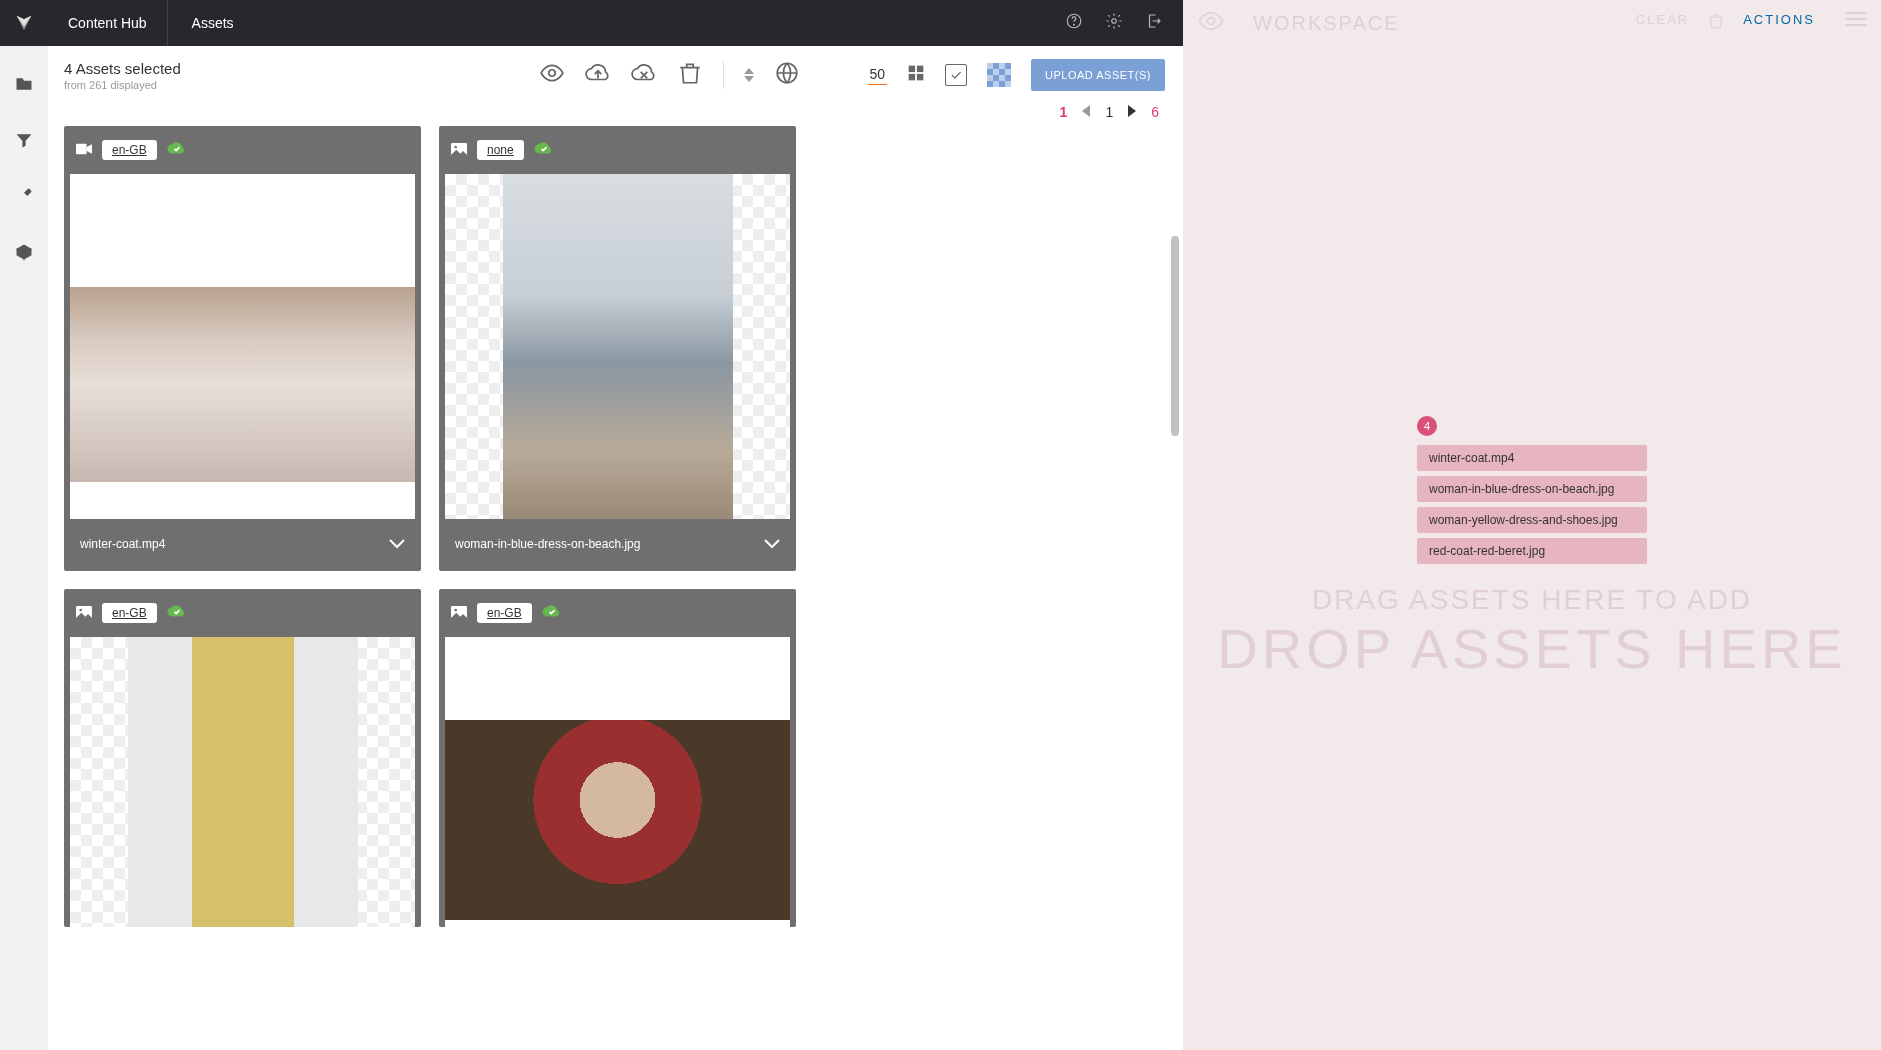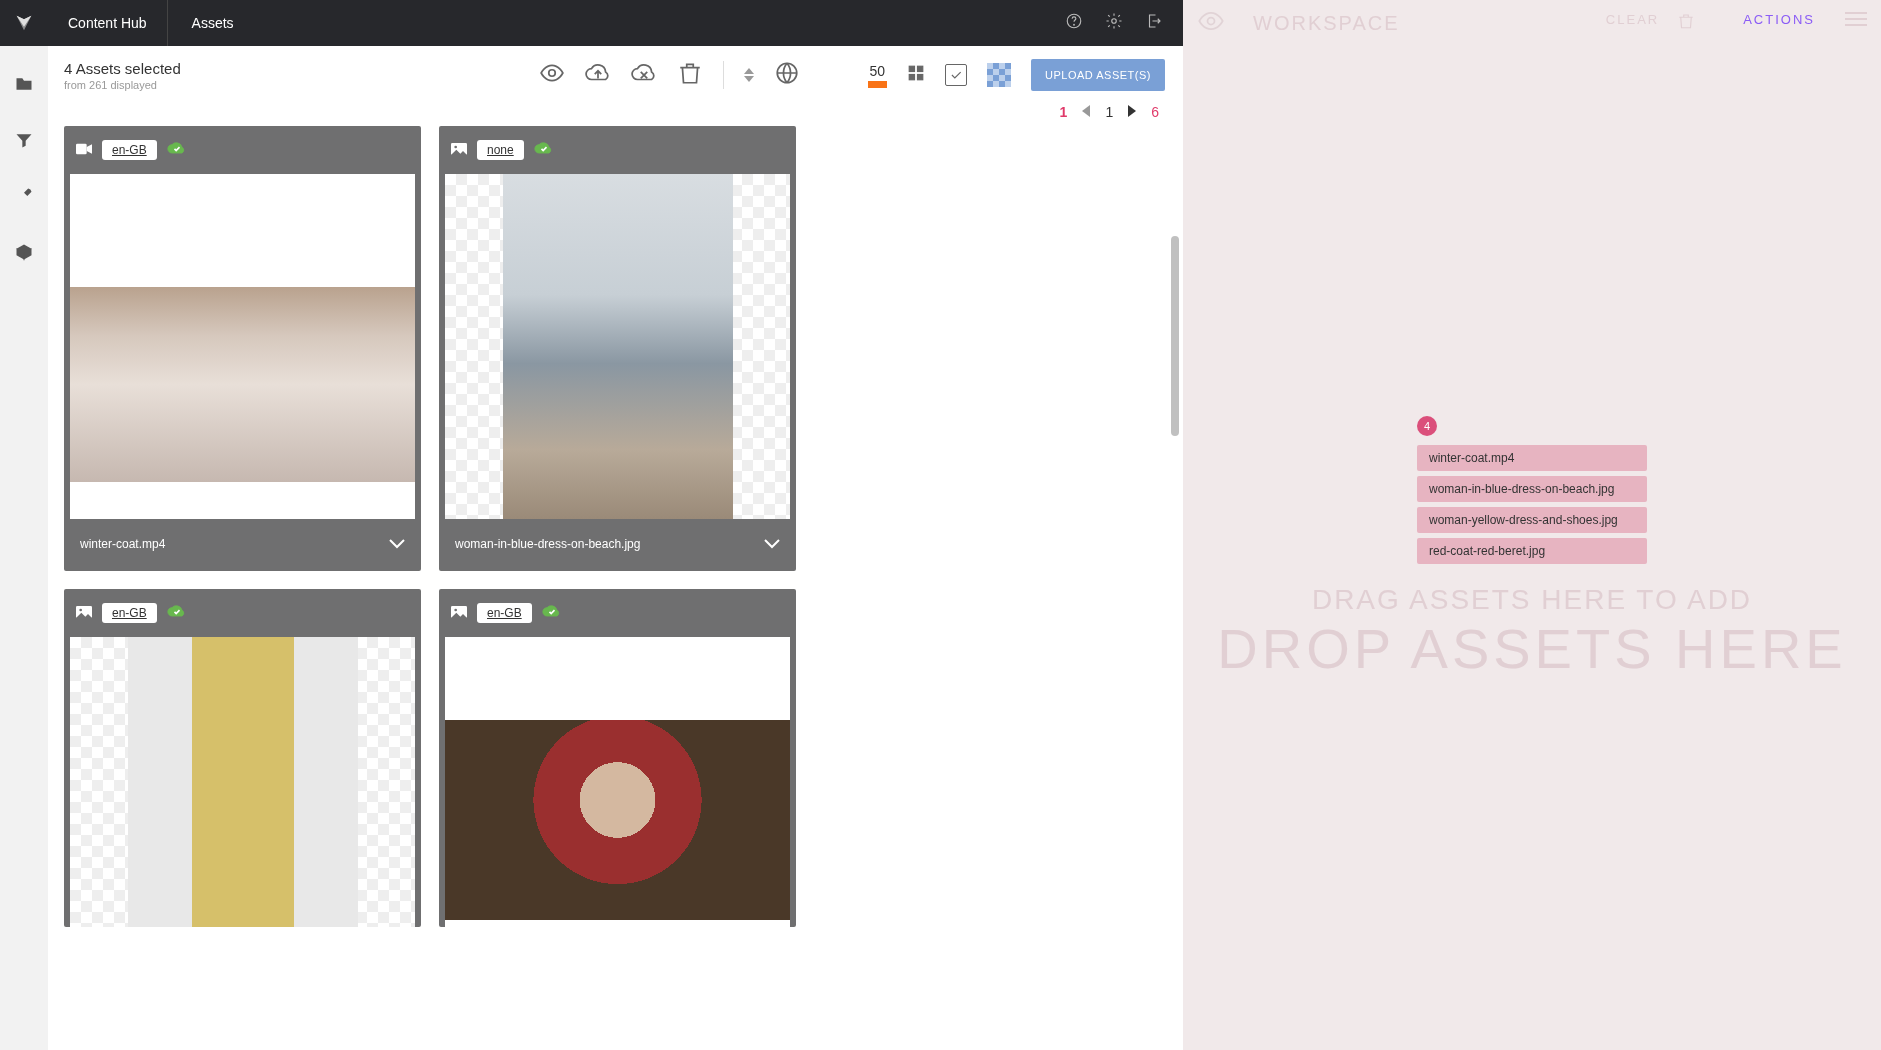--- a/index.html
+++ b/index.html
@@ -13,40 +13,40 @@
 .logo svg { width: 22px; height: 22px; }
 .brand { padding: 0 20px; font-size: 14px; height: 46px; display: flex; align-items: center; border-right: 1px solid #444; }
 .section-tab { padding: 12px 24px; font-size: 14px; height: 46px; display: flex; align-items: center; }
 .top-icons { margin-left: auto; display: flex; align-items: center; gap: 22px; padding-right: 20px; }
 .top-icons svg { width: 18px; height: 18px; stroke: #bbb; fill: none; stroke-width: 1.5; }
 .workspace-eye svg { width: 28px; height: 28px; stroke: #e1d3d6; fill: none; stroke-width: 1.5; }
 .workspace-title { margin-left: 28px; font-size: 20px; letter-spacing: 2px; color: #e1cfd3; font-weight: 300; }
 .clear-group { margin-left: auto; display: flex; gap: 18px; }
 .clear-btn { font-size: 13px; letter-spacing: 2px; color: #e1cfd3; cursor: pointer; }
 .clear-trash svg { width: 18px; height: 18px; stroke: #e1cfd3; fill: #e1cfd3; }
-.actions-btn { font-size: 13px; letter-spacing: 2px; color: #8b5cf6; margin-left: 30px; }
+.actions-btn { font-size: 13px; letter-spacing: 2px; color: #0369a1; }
 .hamburger-lines { margin-left: 12px; display: flex; flex-direction: column; gap: 4px; }
 .hamburger-lines div { width: 22px; height: 2px; background: #e1cfd3; }
 
 
 .body-row { flex: 1; display: flex; }
 
 
 .rail { width: 48px; background: #f2f2f2; display: flex; flex-direction: column; align-items: center; gap: 32px; padding-top: 28px; }
 .rail svg { width: 20px; height: 20px; fill: #555; }
 
 
 .main { width: 1135px; display: flex; flex-direction: column; position: relative; }
 .toolbar { height: 58px; display: flex; align-items: center; padding: 0 18px 0 16px; }
 .sel-info .line1 { font-size: 15px; color: #333; }
 .sel-info .line2 { font-size: 11px; color: #999; margin-top: 2px; }
 .toolbar-icons { margin-left: auto; display: flex; align-items: center; gap: 20px; }
 .toolbar-icons svg { width: 26px; height: 26px; stroke: #666; fill: none; stroke-width: 1.6; }
 .toolbar-sep { width: 1px; height: 28px; background: #ddd; }
-.page-size { font-size: 14px; color: #333; border-bottom: 7px solid #f97316; padding: 0 2px 2px; margin-left: 48px; }
+.page-size { font-size: 14px; color: #333; border-bottom: 1px solid #f97316; padding: 0 2px 2px; margin-left: 48px; }
 .grid-icon svg { width: 18px; height: 18px; fill: #666; }
 .check-icon { width: 22px; height: 22px; border: 1.5px solid #666; border-radius: 2px; display: flex; align-items: center; justify-content: center; }
 .check-icon svg { width: 14px; height: 14px; stroke: #666; stroke-width: 2; fill: none; }
 .trans-icon { width: 24px; height: 24px; background:
   linear-gradient(45deg,#7aa0d6 25%,transparent 25%,transparent 75%,#7aa0d6 75%),
   linear-gradient(45deg,#7aa0d6 25%,transparent 25%,transparent 75%,#7aa0d6 75%);
   background-color:#bcd0ec; background-size:12px 12px; background-position:0 0,6px 6px; }
 .upload-btn { background: #7aa0d6; color: #fff; font-size: 11px; letter-spacing: 0.5px; padding: 10px 14px; border: none; border-radius: 2px; cursor: pointer; }
 .sort-arrows { display:flex; flex-direction:column; gap:0; }
 .sort-arrows svg { width:10px; height:8px; fill:#999; stroke:none; }

